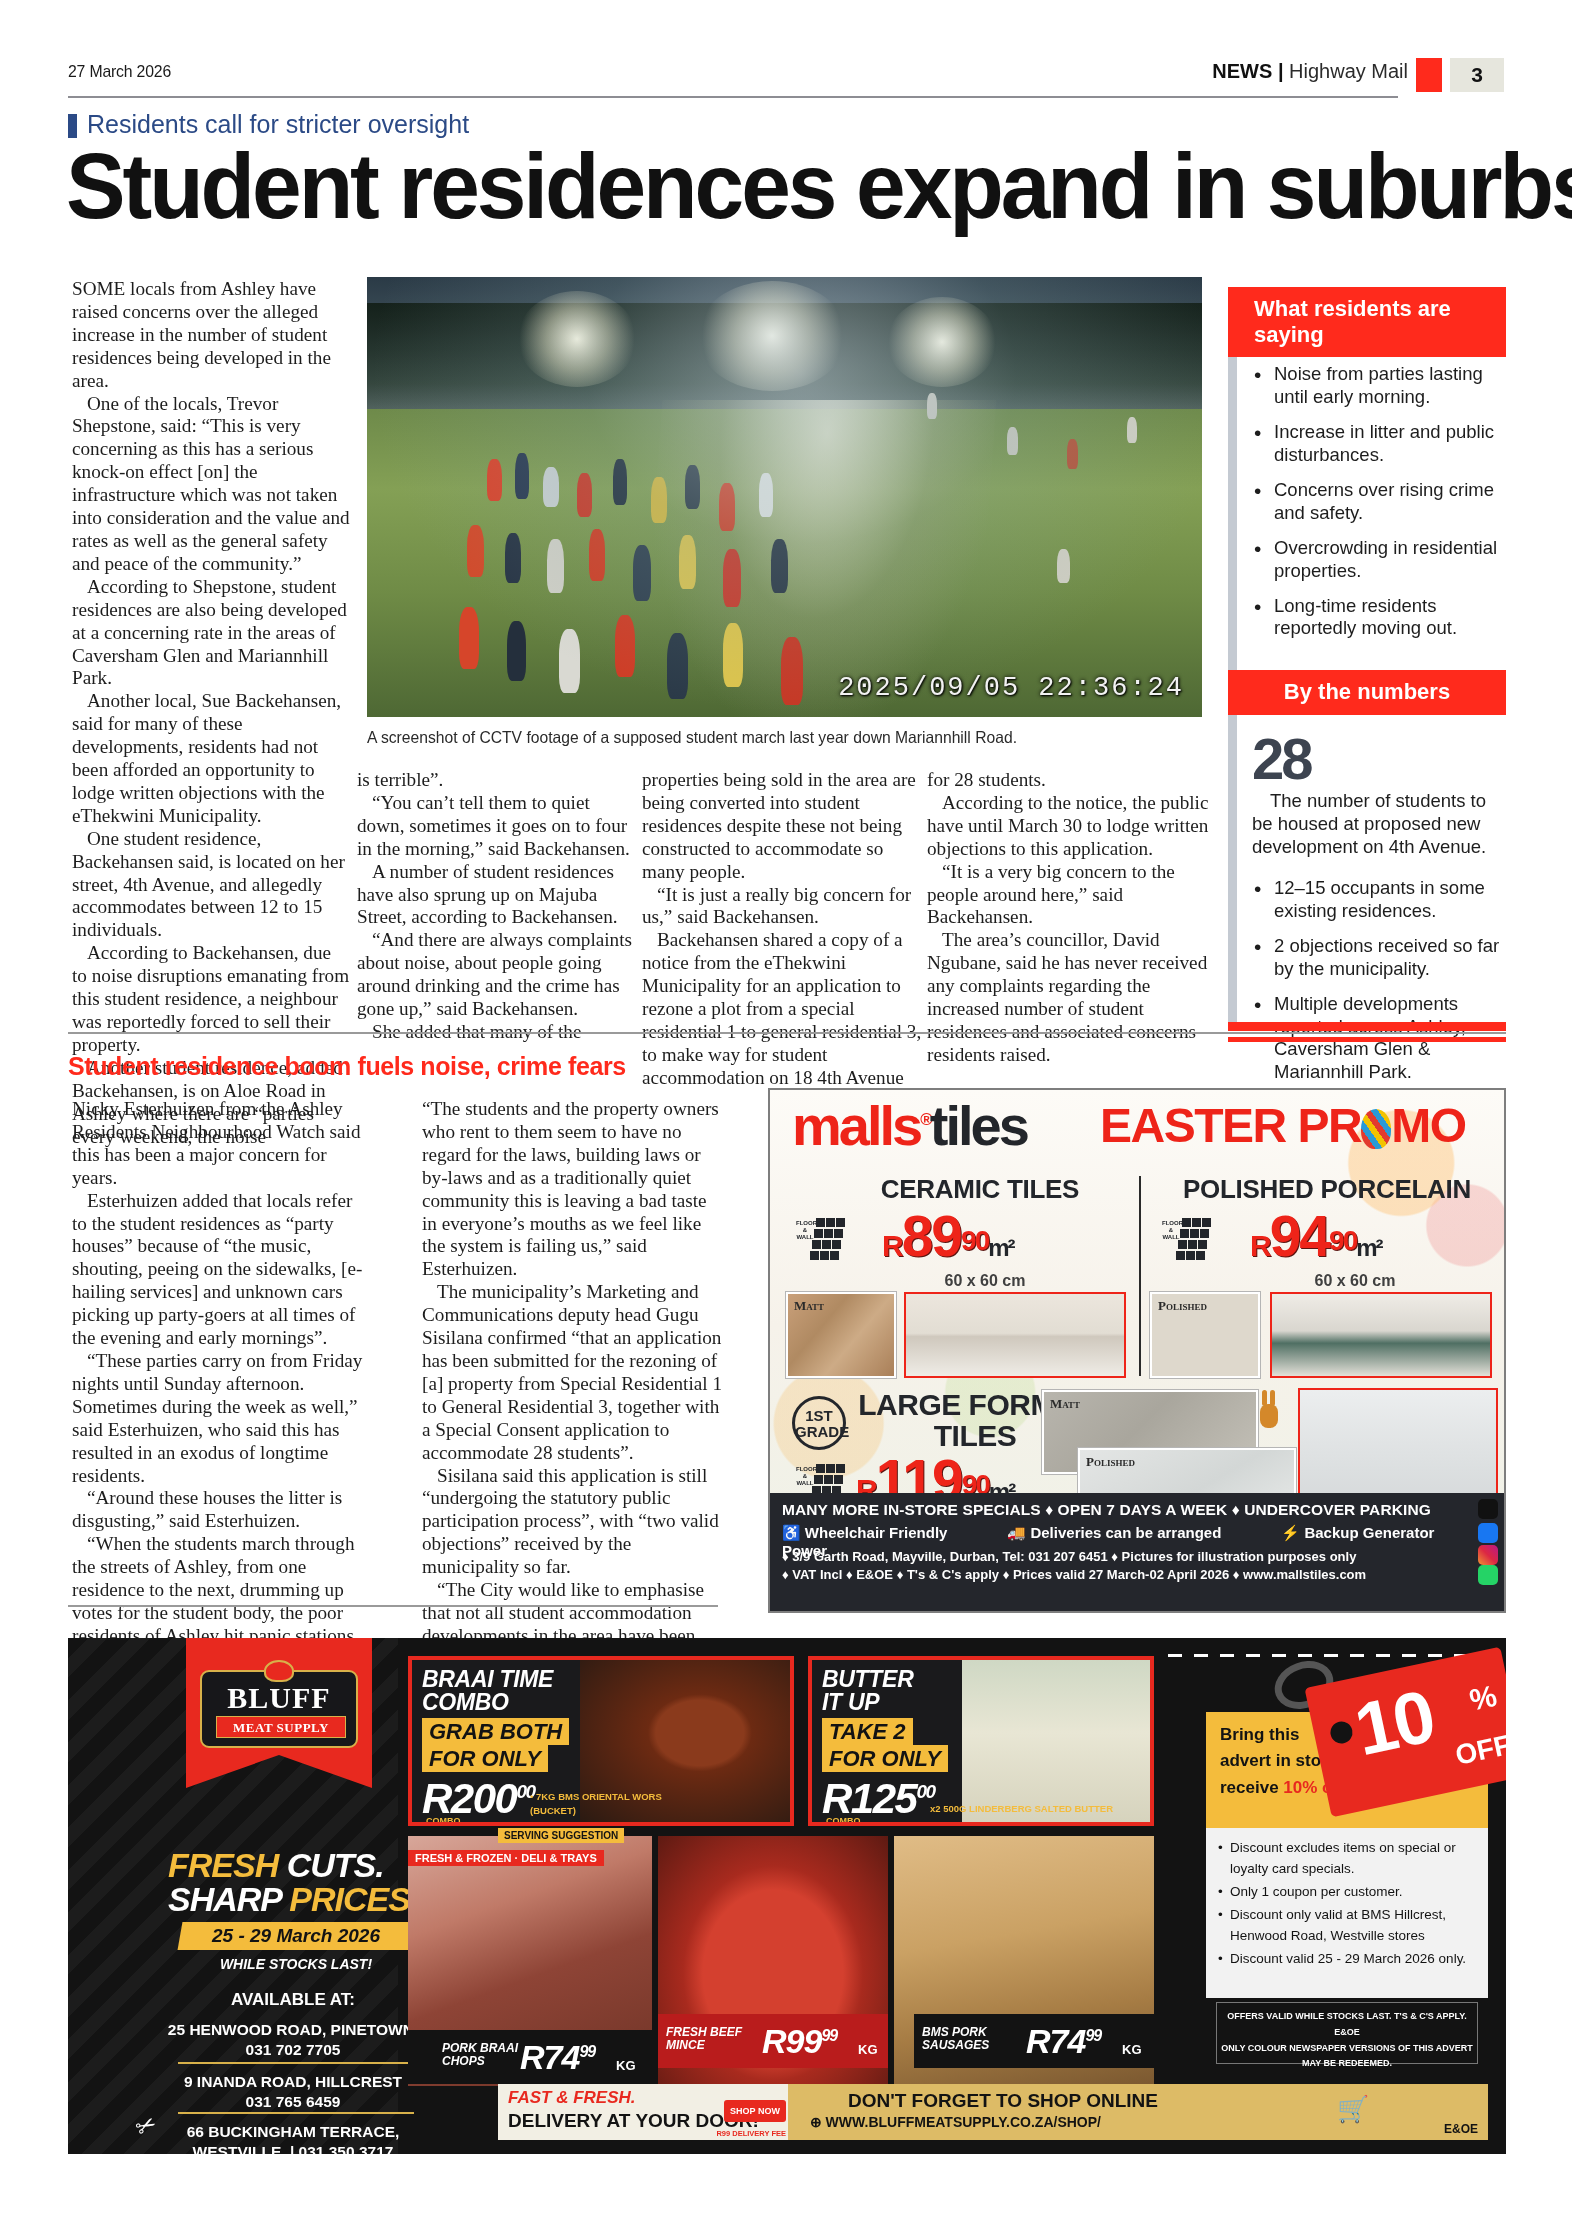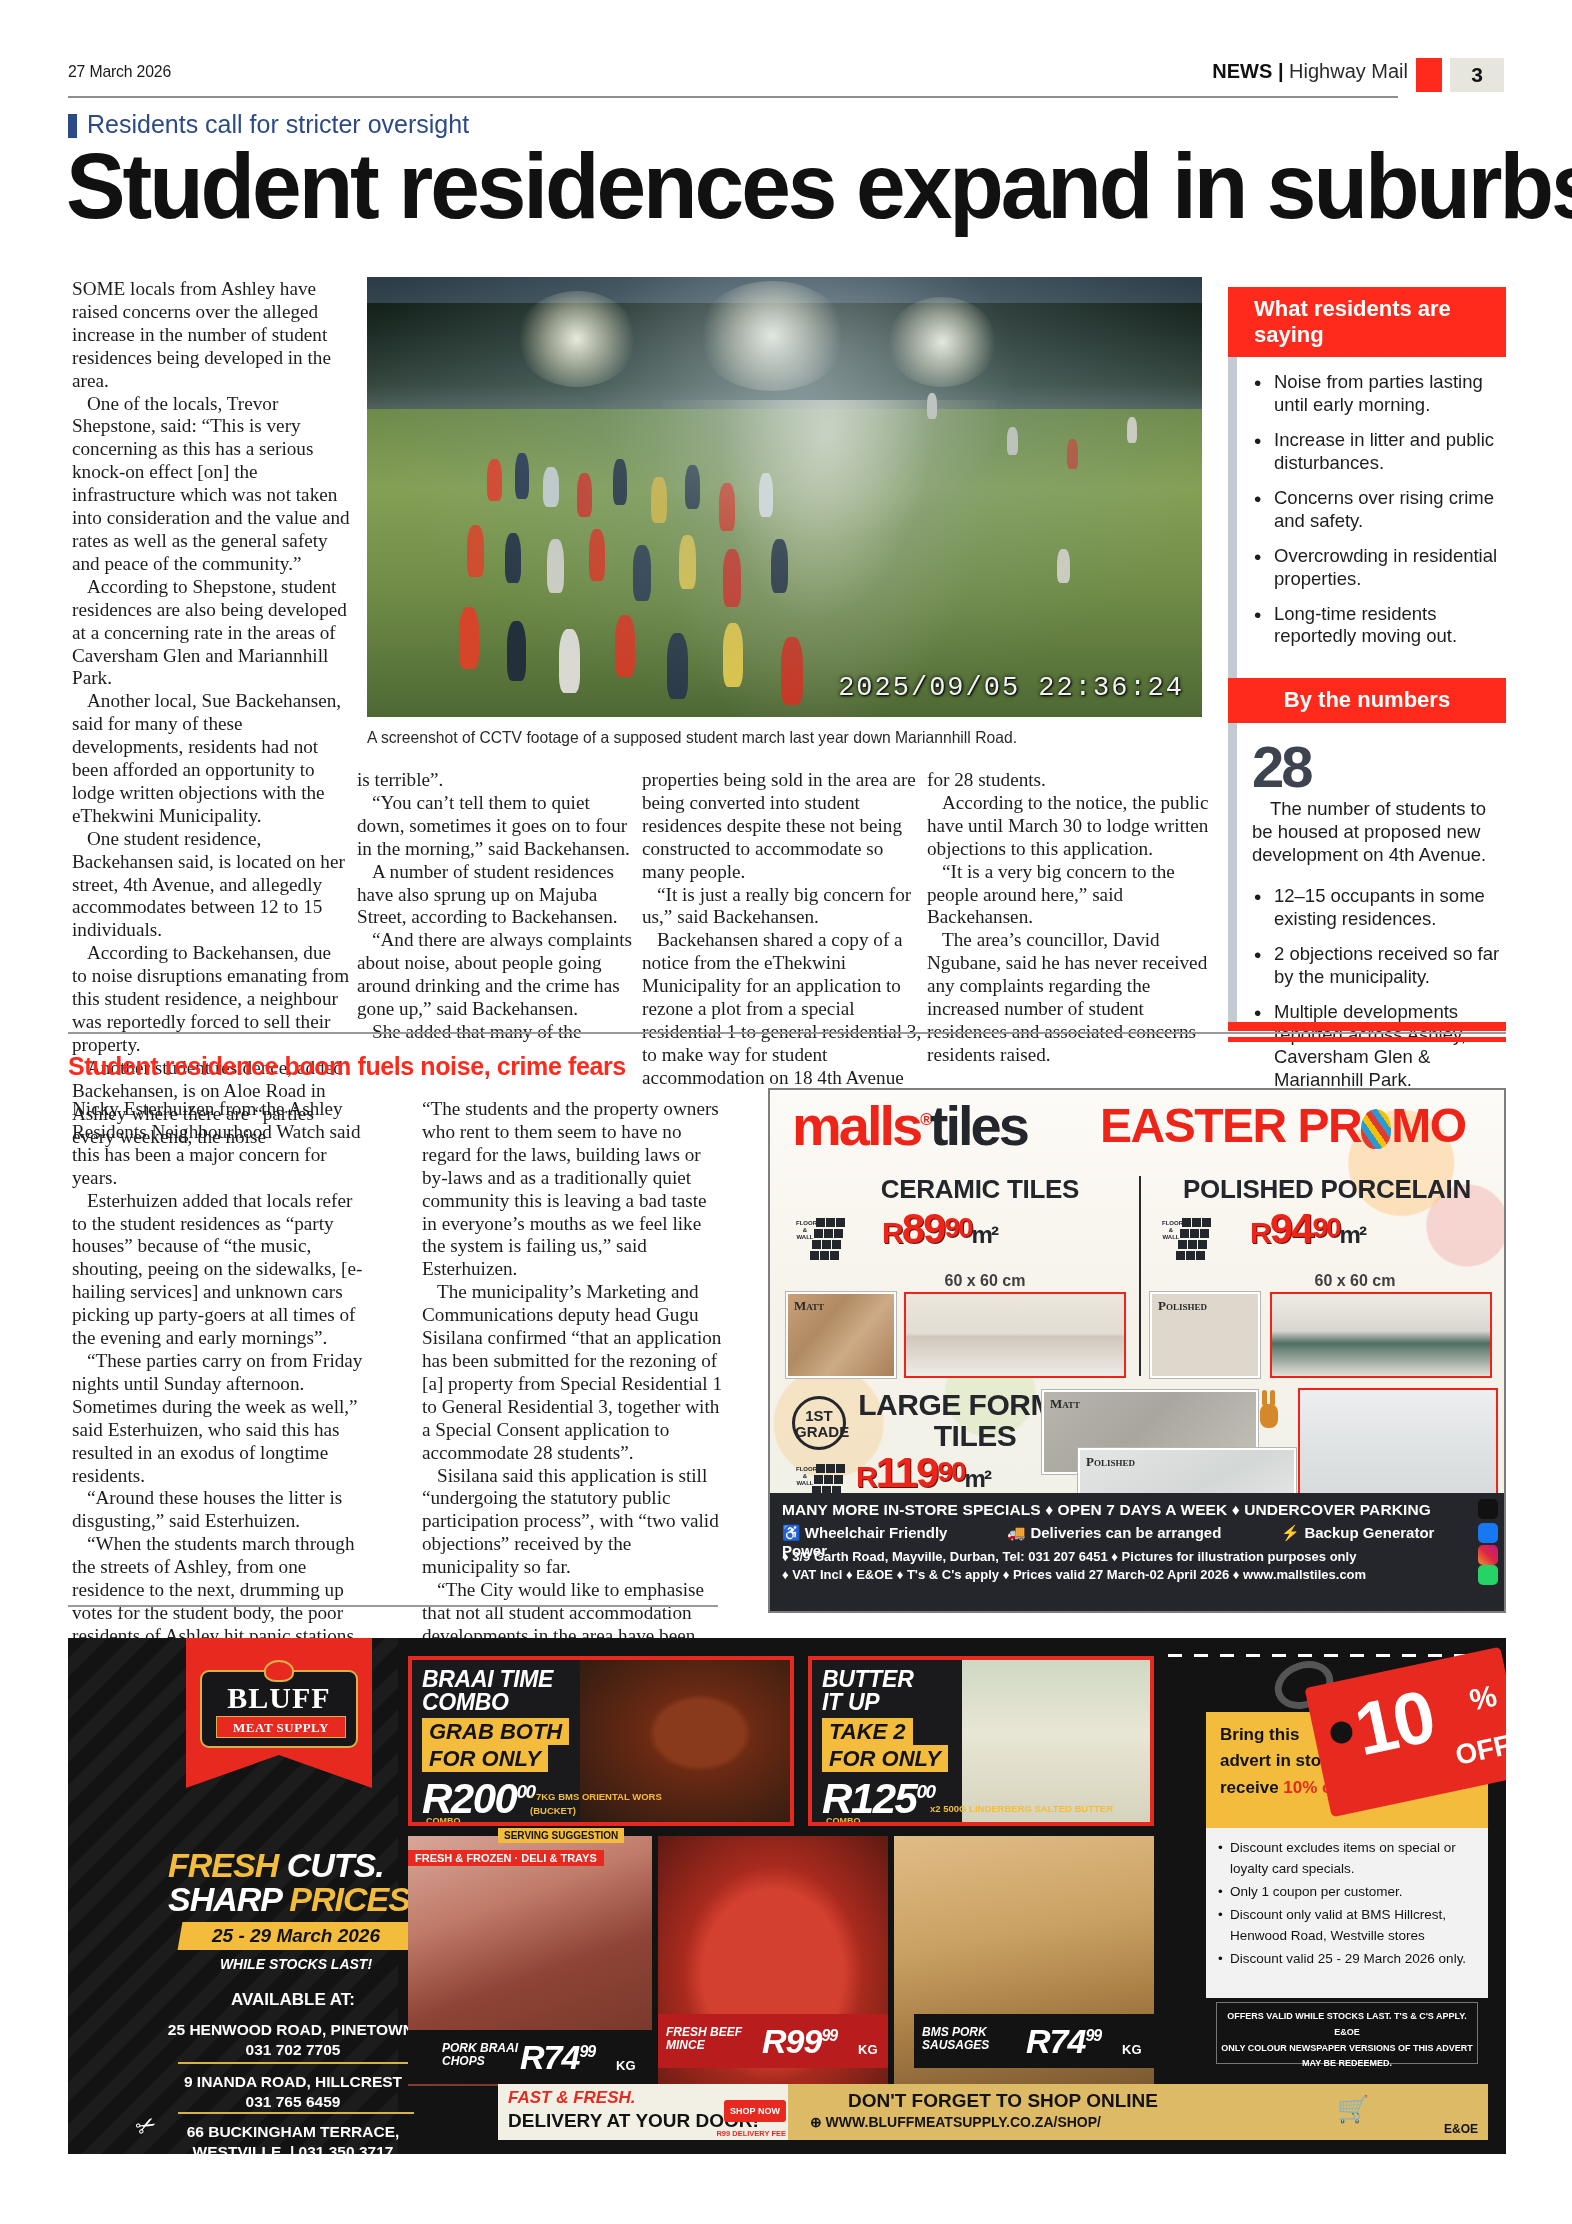--- a/index.html
+++ b/index.html
@@ -51,21 +51,21 @@
       color:#f2f2f2;letter-spacing:2px;text-shadow:0 0 4px #000,1px 1px 2px #000;}
   .caption{position:absolute;left:367px;top:728px;width:840px;
            font-family:"Liberation Sans",sans-serif;font-size:16.5px;color:#2a2a2a;
            transform:scaleX(.95);transform-origin:left top;}
 
   
   .rail{position:absolute;left:1228px;top:287px;width:278px;}
   .rail-vline{position:absolute;left:1228px;top:330px;width:9px;height:692px;background:#c4cad2;}
   .rbox-hd{background:#ff2a1c;color:#fff;font-family:"Liberation Sans",sans-serif;font-weight:bold;
            font-size:22px;line-height:1.16;padding:9px 12px 10px 26px;}
-  .rbody{padding:14px 4px 4px 24px;font-family:"Liberation Sans",sans-serif;font-size:18.5px;
+  .rbody{padding:6px 4px 4px 24px;font-family:"Liberation Sans",sans-serif;font-size:18.5px;
          line-height:1.24;color:#1d1d1d;}
   .rbody ul{margin:0;padding:0;list-style:none;}
   .rbody li{position:relative;padding-left:22px;margin-bottom:12px;}
   .rbody li:before{content:"\2022";position:absolute;left:2px;top:-1px;font-size:21px;color:#1d1d1d;}
   .bignum{text-align:left;font-family:"Liberation Sans",sans-serif;font-weight:bold;
           font-size:58px;color:#3d4450;line-height:.95;letter-spacing:-3px;margin:12px 0 4px 0;}
   .bigcap{font-family:"Liberation Sans",sans-serif;font-size:18.5px;line-height:1.24;color:#1d1d1d;
           text-align:left;text-indent:18px;margin-bottom:18px;}
   .rail-rule1{position:absolute;left:1228px;top:1022px;width:278px;height:9px;background:#ff2a1c;}
   .rail-rule2{position:absolute;left:1228px;top:1037px;width:278px;height:5px;background:#ff2a1c;}
@@ -94,21 +94,21 @@
   .tl-easter{position:absolute;left:330px;top:12px;font-family:"Liberation Sans",sans-serif;font-weight:bold;
              font-size:48px;color:#ee2419;letter-spacing:-1.5px;line-height:1;}
   .tl-egg{display:inline-block;width:30px;height:40px;border-radius:50% 50% 45% 45%;vertical-align:-7px;
           background:repeating-linear-gradient(55deg,#f2c200 0 6px,#e23a2e 6px 12px,#2a9ad6 12px 18px);}
   .tl-divider{position:absolute;left:369px;top:86px;width:2px;height:200px;background:#2a2a2a;}
   .tl-h{position:absolute;font-family:"Liberation Sans",sans-serif;font-weight:bold;font-size:26px;color:#23262b;
         text-align:center;letter-spacing:-.3px;}
   .tl-price{position:absolute;font-family:"Liberation Sans",sans-serif;font-weight:bold;color:#ee2419;
             line-height:1;letter-spacing:-2px;text-shadow:1px 1px 0 #5a1410;}
   .tl-price .r{font-size:30px;}
-  .tl-price .n{font-size:42px;}
+  .tl-price .n{font-size:57px;}
   .tl-price .c{font-size:28px;vertical-align:super;}
   .tl-price .m{font-size:24px;color:#23262b;text-shadow:none;}
   .tl-dim{position:absolute;font-family:"Liberation Sans",sans-serif;font-weight:bold;font-size:16px;color:#404040;text-align:center;}
   .tl-icon{position:absolute;width:48px;height:44px;}
   .tl-icon .t{position:absolute;width:9px;height:9px;background:#23262b;}
   .tl-icon .fw{position:absolute;left:0;top:4px;font-family:"Liberation Sans",sans-serif;font-size:6px;
                font-weight:bold;color:#23262b;line-height:1.15;text-align:center;width:18px;}
   .tl-swatch{position:absolute;border:2px solid #fff;box-shadow:0 0 0 1px #b5b5b5;overflow:hidden;}
   .tl-swatch .lbl{position:absolute;left:6px;top:4px;font-family:"Liberation Serif",serif;
                   font-size:13px;font-variant:small-caps;font-weight:bold;color:#2a2a2a;}

